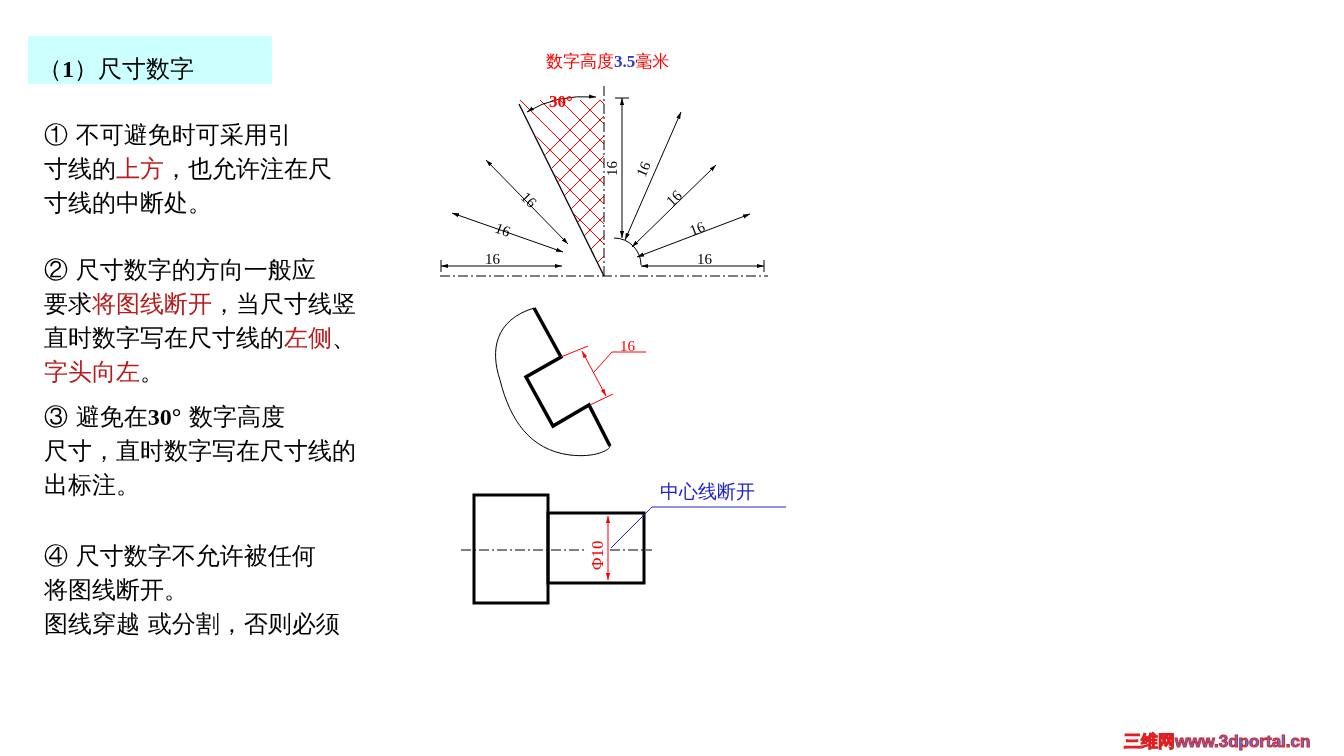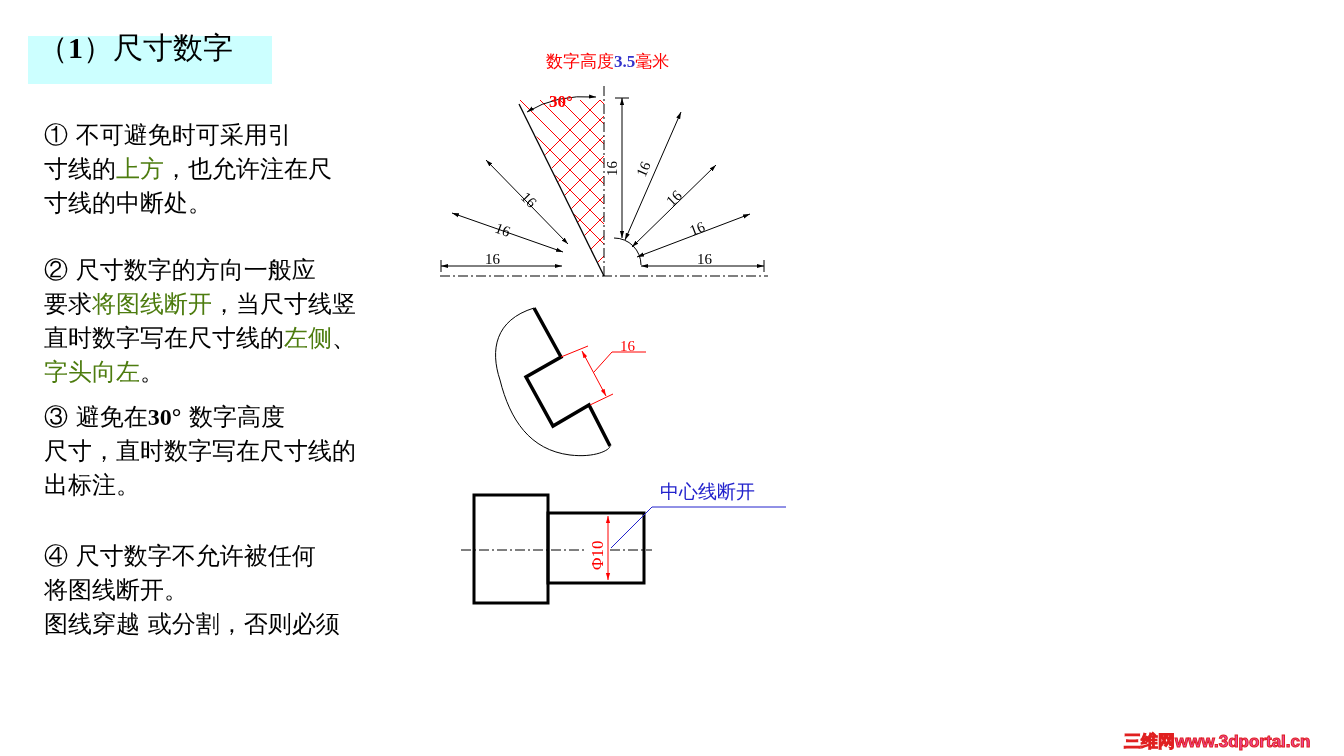--- a/index.html
+++ b/index.html
@@ -1,25 +1,25 @@
 <!DOCTYPE html>
 <html><head>
 <meta charset="utf-8">
 <style>
   html,body{margin:0;padding:0;background:#fff;}
   body{width:1344px;height:756px;position:relative;overflow:hidden;font-family:"DejaVu Serif","Liberation Serif",serif;color:#000;}
   .title-box{position:absolute;left:28px;top:36px;width:244px;height:48px;background:#ccffff;}
-  .title-text{position:absolute;left:38px;top:28px;font-size:30px;line-height:40px;}
+  .title-text{position:absolute;left:38px;top:40px;font-size:24px;line-height:58px;}
   .title-text .num{font-family:"Liberation Serif",serif;font-weight:bold;}
   .para{position:absolute;left:44px;font-size:24px;line-height:34px;width:360px;}
   .para .line{display:block;white-space:nowrap;}
-  .red{color:#4d7c0f;}
+  .red{color:#b91c1c;}
   .bold{font-family:"Liberation Serif",serif;font-weight:bold;}
   svg{position:absolute;left:0;top:0;}
-  .watermark{position:absolute;left:1124px;top:730px;font-family:"Liberation Sans",sans-serif;font-weight:bold;font-size:17px;color:#ec4899;-webkit-text-stroke:1px #e02020;letter-spacing:0px;}
+  .watermark{position:absolute;left:1124px;top:730px;font-family:"Liberation Sans",sans-serif;font-weight:bold;font-size:17px;color:#3b82f6;-webkit-text-stroke:1px #e02020;letter-spacing:0px;}
 </style>
 </head>
 <body>
 
 <div class="title-box"></div>
 <div class="title-text"><span>（</span><span class="num">1</span><span>）尺寸数字</span></div>
 
 <div class="para" style="top:118px;">
   <span class="line">① 不可避免时可采用引</span>
   <span class="line"><span>寸线的</span><span class="red">上方</span><span>，也允许注在尺</span></span>

